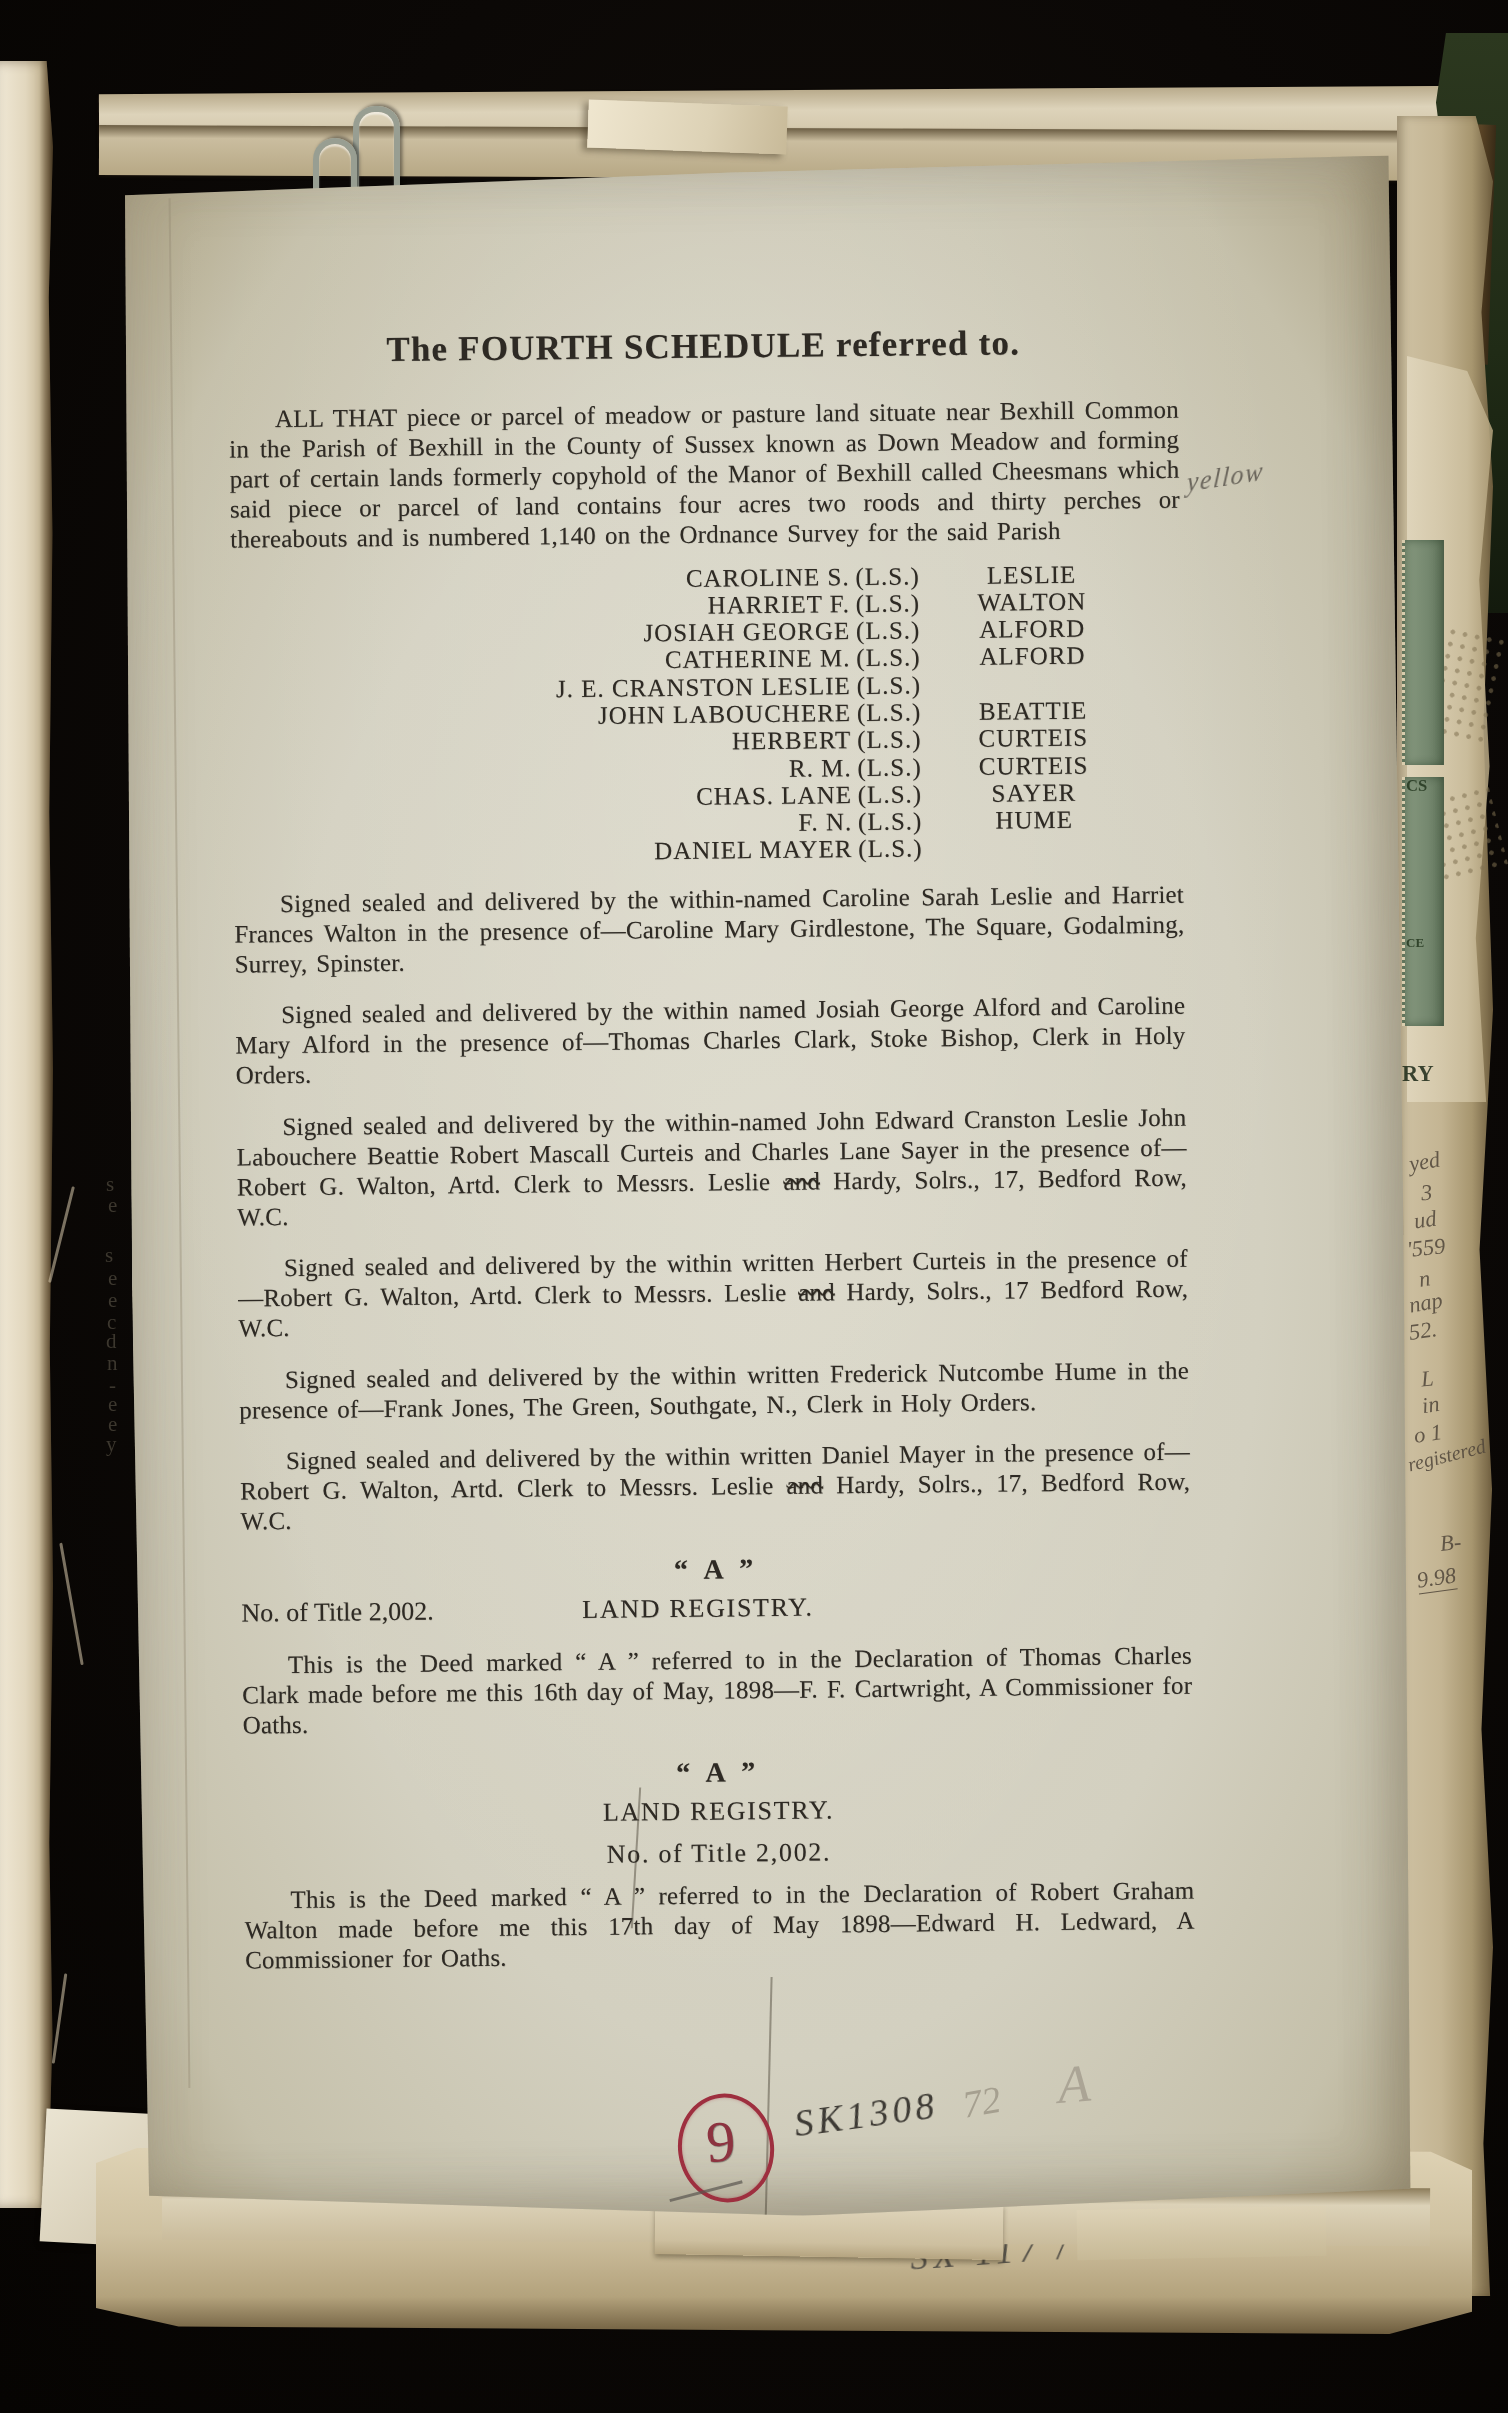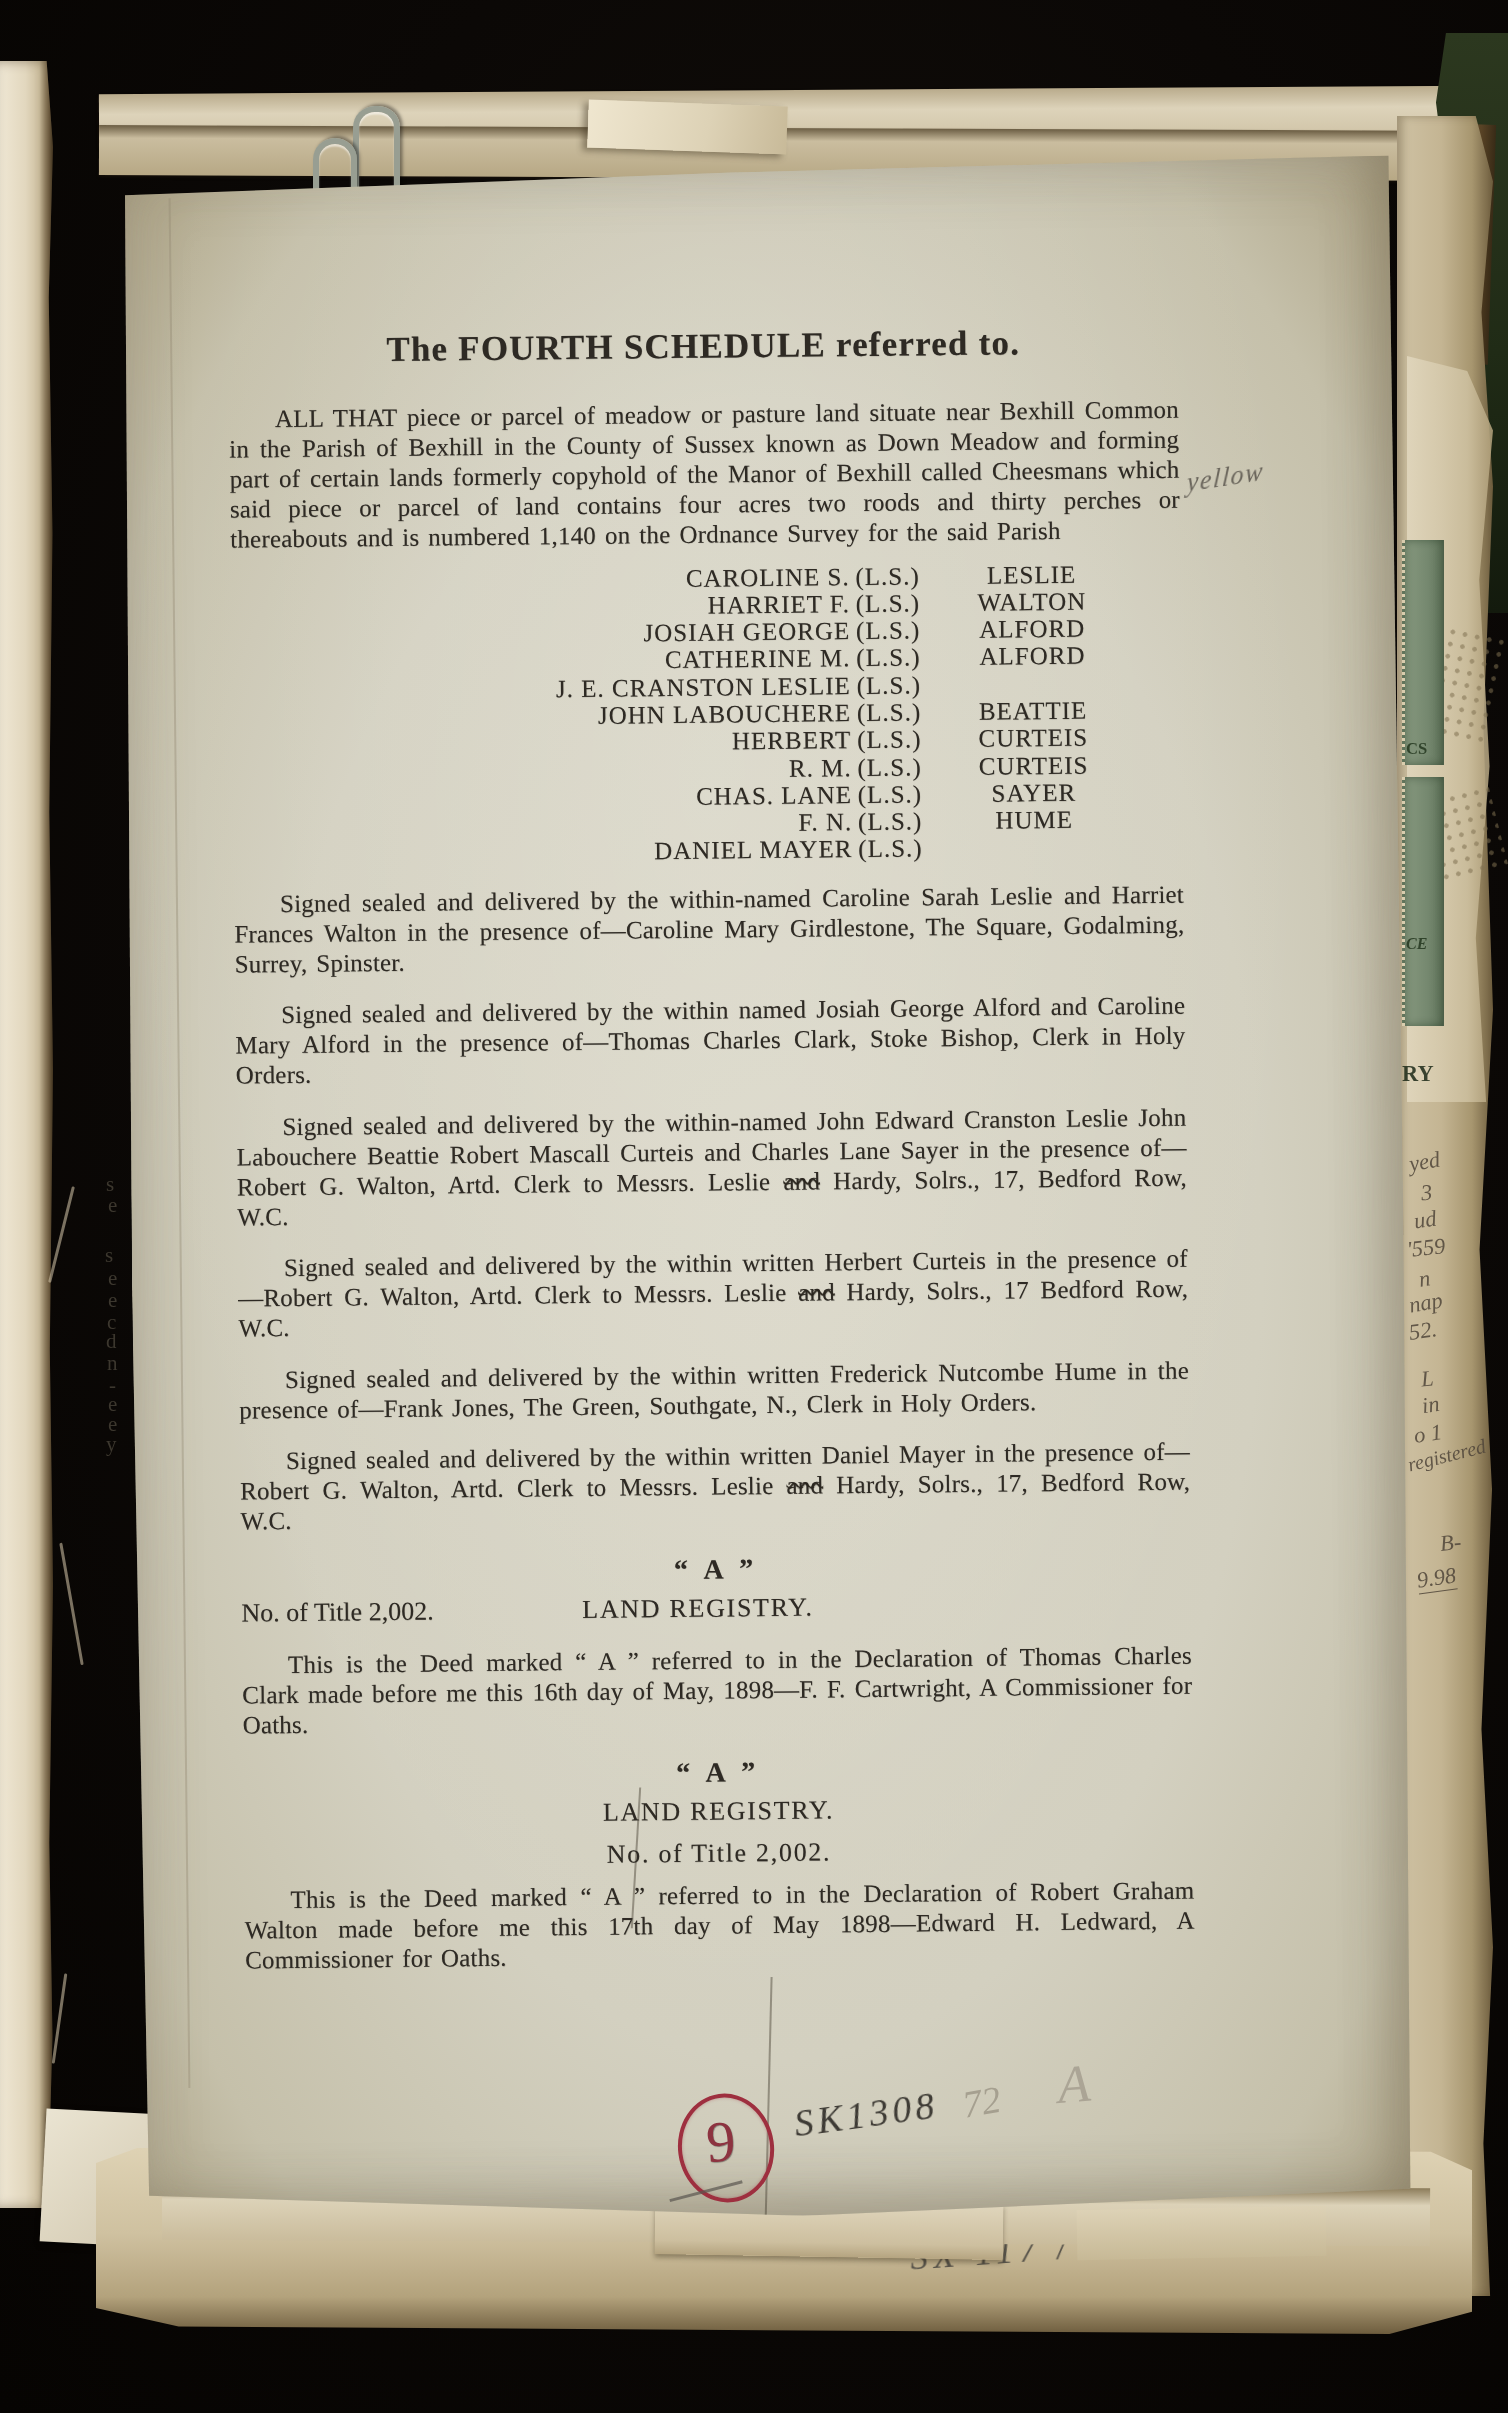--- a/index.html
+++ b/index.html
@@ -152,22 +152,22 @@
   </div>
 
   <div class="right-cover"></div>
   <div class="right-leather"></div>
   <div class="right-sheet"></div>
   <div class="right-sheet2"></div>
   <div class="perf perf1"></div>
   <div class="perf perf2"></div>
   <div class="stamp stamp-a"></div>
   <div class="stamp stamp-b"></div>
-  <span class="stamp-letter" style="left:1406px;top:739px;font-size:16.6px;">CS</span>
-  <span class="stamp-letter" style="left:1406px;top:935px;font-size:16px;font-style:italic;">CE</span>
+  <span class="stamp-letter" style="left:1406px;top:776px;font-size:16.6px;">CS</span>
+  <span class="stamp-letter" style="left:1406px;top:935px;font-size:13px;">CE</span>
   <span class="stamp-letter" style="left:1402px;top:1061px;font-size:22.4px;color:#1d2a18;">RY</span>
 
   <span class="rfrag" style="left:1409px;top:1149px;transform:rotate(-10deg);">yed</span>
   <span class="rfrag" style="left:1421px;top:1180px;transform:rotate(-6deg);">3</span>
   <span class="rfrag" style="left:1414px;top:1207px;transform:rotate(-8deg);">ud</span>
   <span class="rfrag" style="left:1407px;top:1235px;transform:rotate(-6deg);">'559</span>
   <span class="rfrag" style="left:1419px;top:1266px;transform:rotate(-8deg);">n</span>
   <span class="rfrag" style="left:1409px;top:1290px;transform:rotate(-10deg);">nap</span>
   <span class="rfrag" style="left:1409px;top:1318px;transform:rotate(-8deg);">52.</span>
   <span class="rfrag" style="left:1421px;top:1366px;transform:rotate(-5deg);">L</span>

